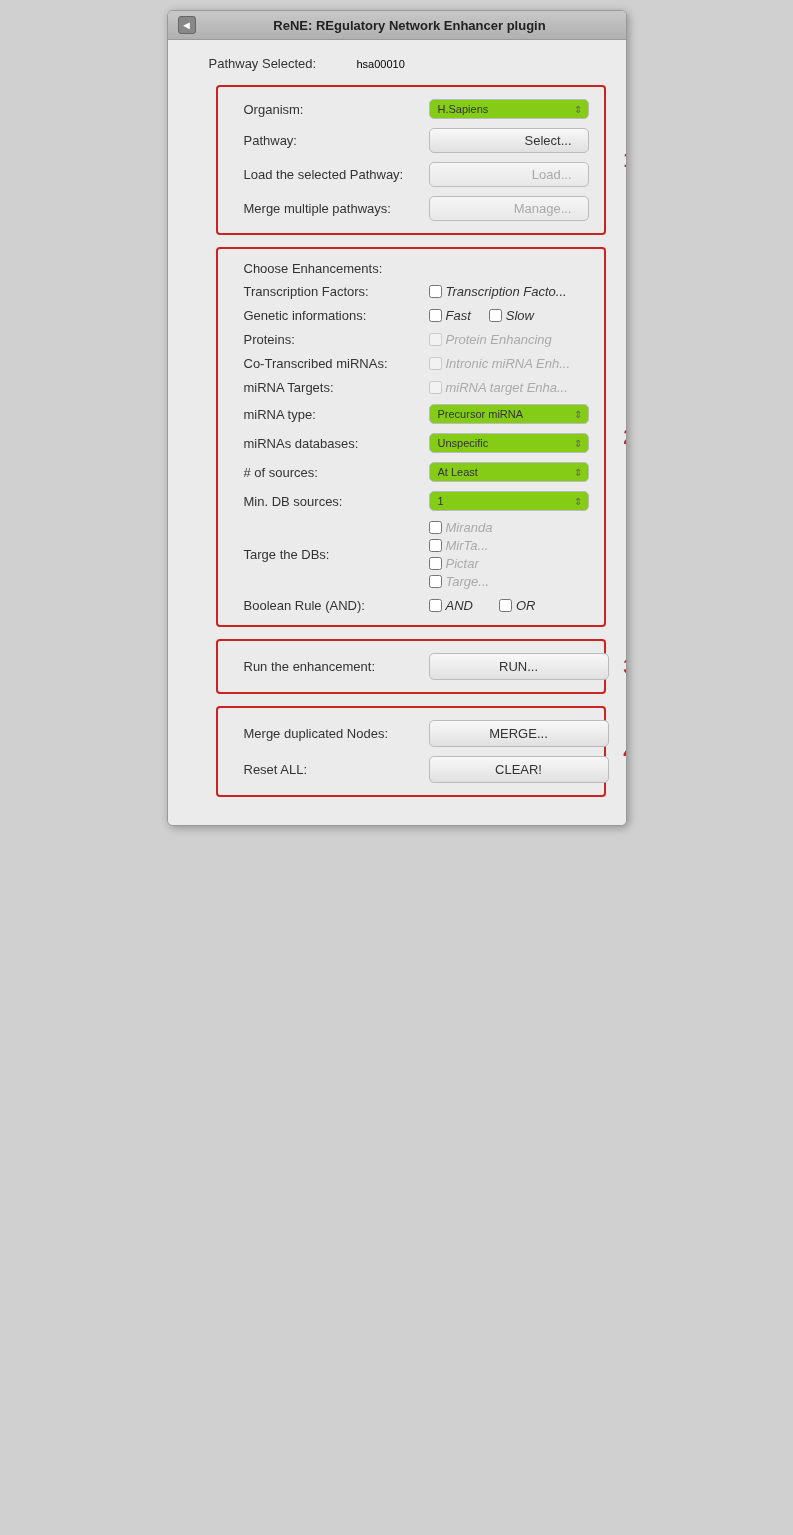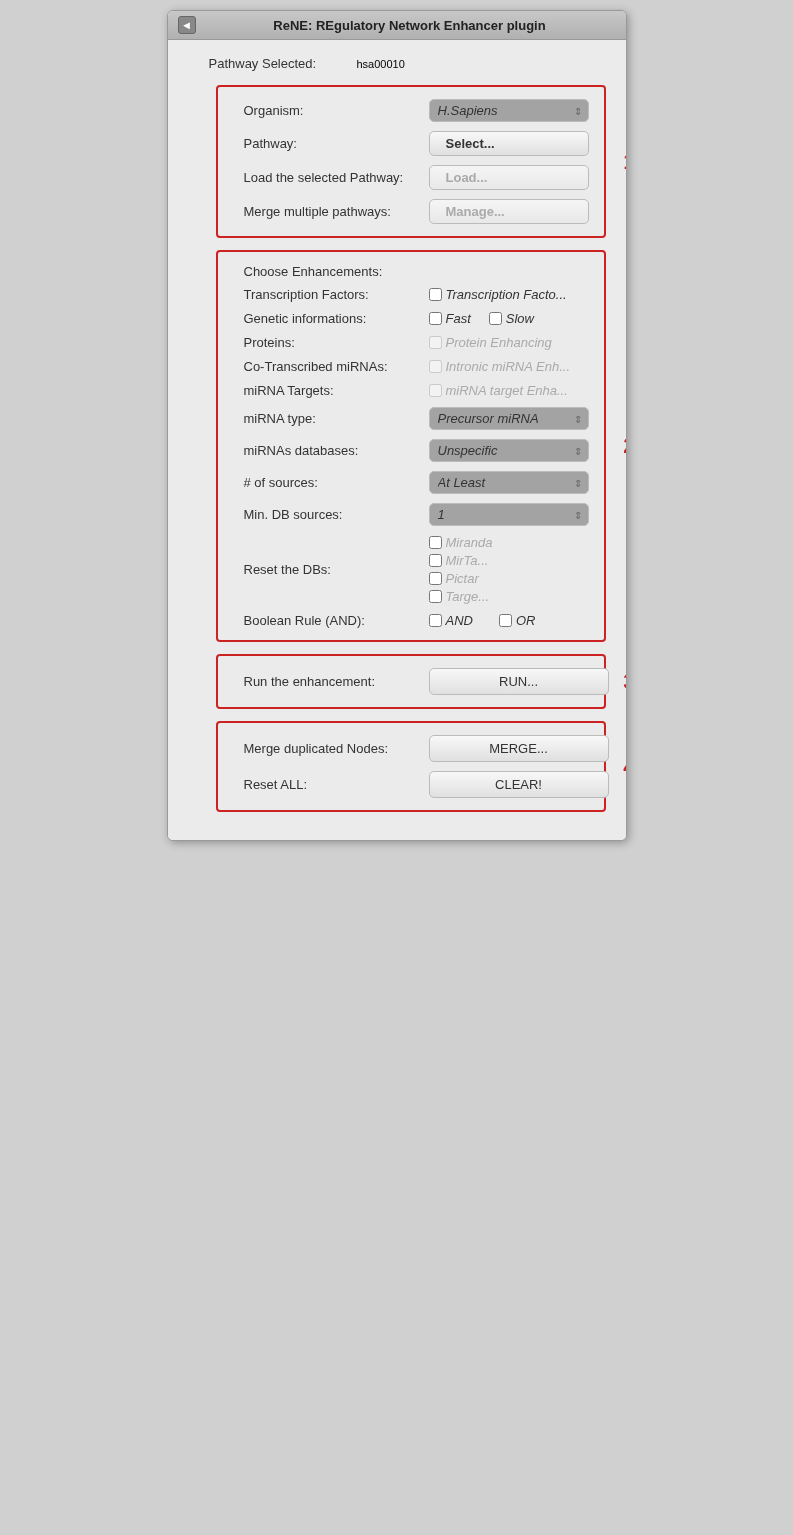--- a/index.html
+++ b/index.html
@@ -123,41 +123,39 @@
       right: 6px;
       top: 50%;
       transform: translateY(-50%);
       font-size: 10px;
       color: #666;
       pointer-events: none;
     }
     .select-wrapper select {
       appearance: none;
       -webkit-appearance: none;
-      background: #a3a3a3;
+      background: #84cc16;
       border: 1px solid #bbb;
       border-radius: 5px;
       padding: 3px 24px 3px 8px;
-      font-size: 13px;
+      font-size: 11px;
       color: #333;
       cursor: pointer;
       min-width: 160px;
-      font-style: italic;
     }
     .btn {
       background: linear-gradient(to bottom, #f8f8f8, #e0e0e0);
       border: 1px solid #bbb;
       border-radius: 5px;
       padding: 4px 16px;
       font-size: 13px;
       color: #333;
       cursor: pointer;
       min-width: 160px;
-      text-align: left;
-      font-weight: bold;
+      text-align: right;
     }
     .btn-disabled {
       color: #aaa;
       background: linear-gradient(to bottom, #f5f5f5, #e8e8e8);
       cursor: default;
     }
     .btn-primary {
       background: linear-gradient(to bottom, #f8f8f8, #e0e0e0);
       border: 1px solid #bbb;
       border-radius: 5px;
@@ -350,21 +348,21 @@
               <select>
                 <option>1</option>
                 <option>2</option>
                 <option>3</option>
                 <option>4</option>
               </select>
             </div>
           </div>
 
           <div class="form-row">
-            <span class="row-label">Reset the DBs:</span>
+            <span class="row-label">Targe the DBs:</span>
             <div class="dbs-grid">
               <div class="checkbox-item">
                 <input type="checkbox" style="">
                 <span class="checkbox-label checkbox-label-disabled">Miranda</span>
               </div>
               <div class="checkbox-item">
                 <input type="checkbox" style="">
                 <span class="checkbox-label checkbox-label-disabled">MirTa...</span>
               </div>
               <div class="checkbox-item">

